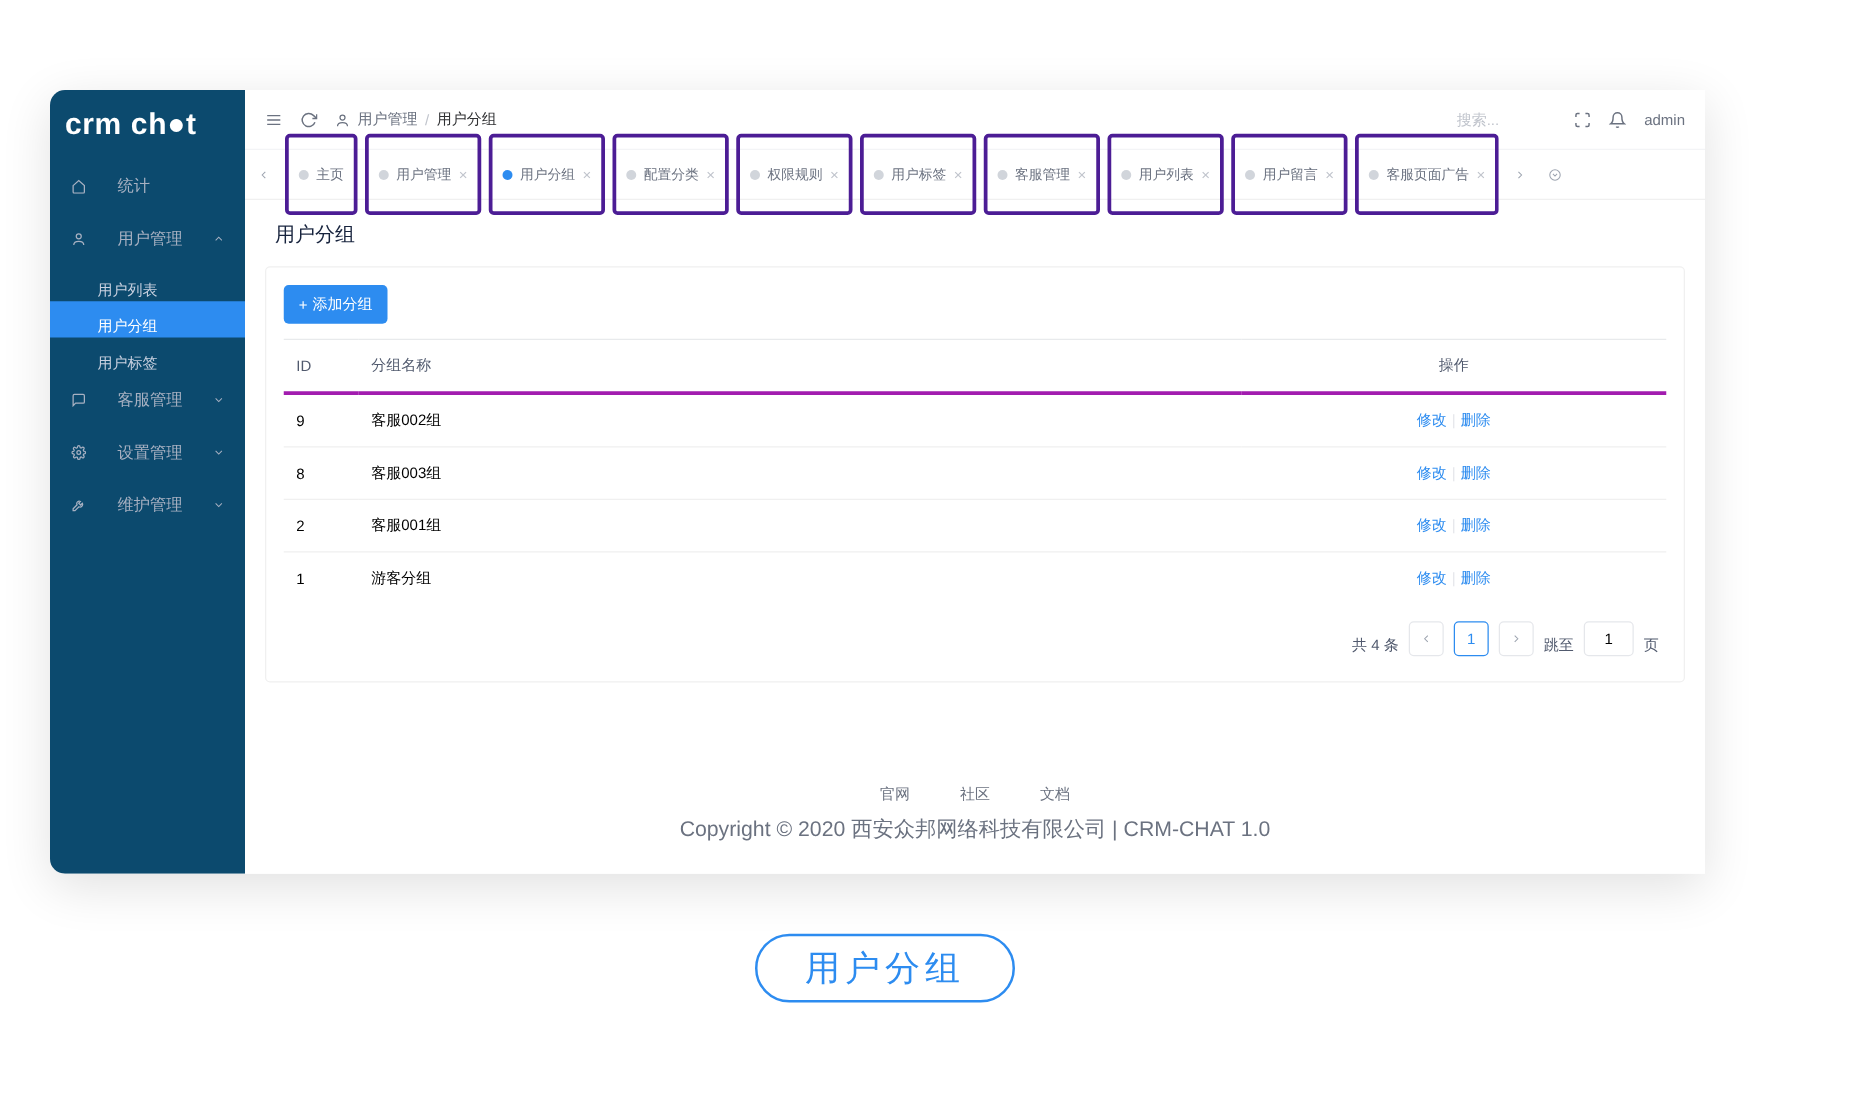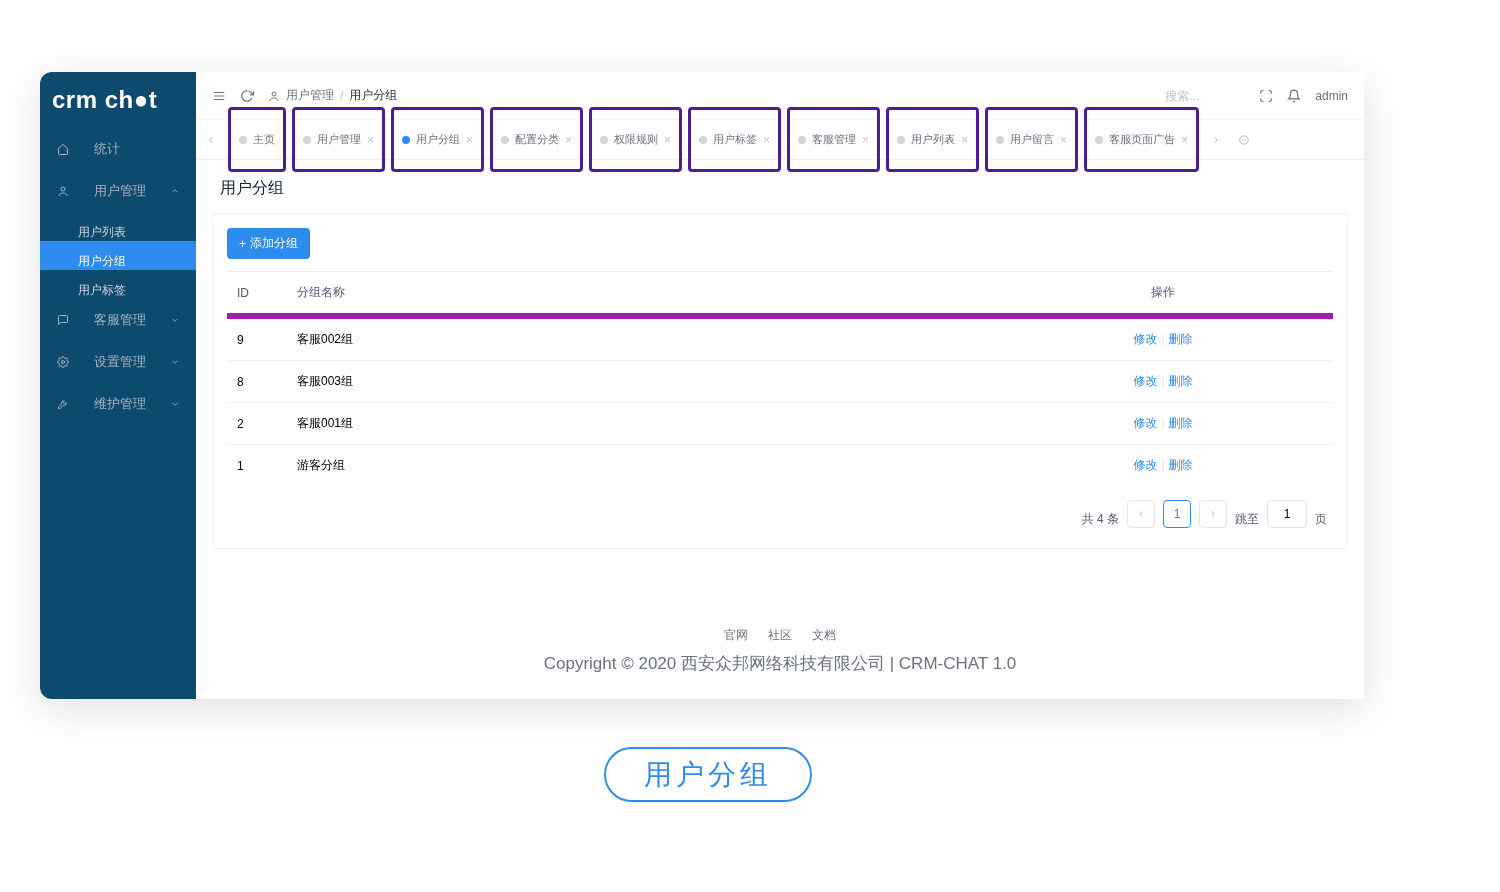--- a/index.html
+++ b/index.html
@@ -169,21 +169,21 @@
 }
 .table th, .table td {
   text-align: left;
   padding: 12px 10px;
   border-top: 1px solid #f0f0f0;
 }
 .table thead th {
   color: #515a6e;
   font-weight: 500;
   border-top: 1px solid #e8eaec;
-  border-bottom: 6px solid #a21caf;
+  border-bottom: 3px solid #a21caf;
 }
 .table th.op, .table td.op { text-align: center; }
 .op-link { color: #2d8cf0; cursor: pointer; margin: 16px 4px; }
 .op-sep { color: #e5e7eb; }
 .col-id { width: 60px; }
 .col-name { }
 .col-op { width: 340px; }
 .pagination {
   display: flex;
   align-items: flex-end;
@@ -217,21 +217,21 @@
   font-size: 12px;
 }
 .footer-area {
   margin-top: auto;
   padding: 16px 0 24px;
   text-align: center;
 }
 .footer-links {
   display: flex;
   justify-content: center;
-  gap: 20px;
+  gap: 40px;
   font-size: 12px;
   color: #6b7280;
   margin-bottom: 8px;
 }
 .footer-links span { cursor: pointer; }
 .copyright { font-size: 17px; color: #6b7280; }
 .floating-tag {
   position: absolute;
   top: 747px;
   left: 604px;

